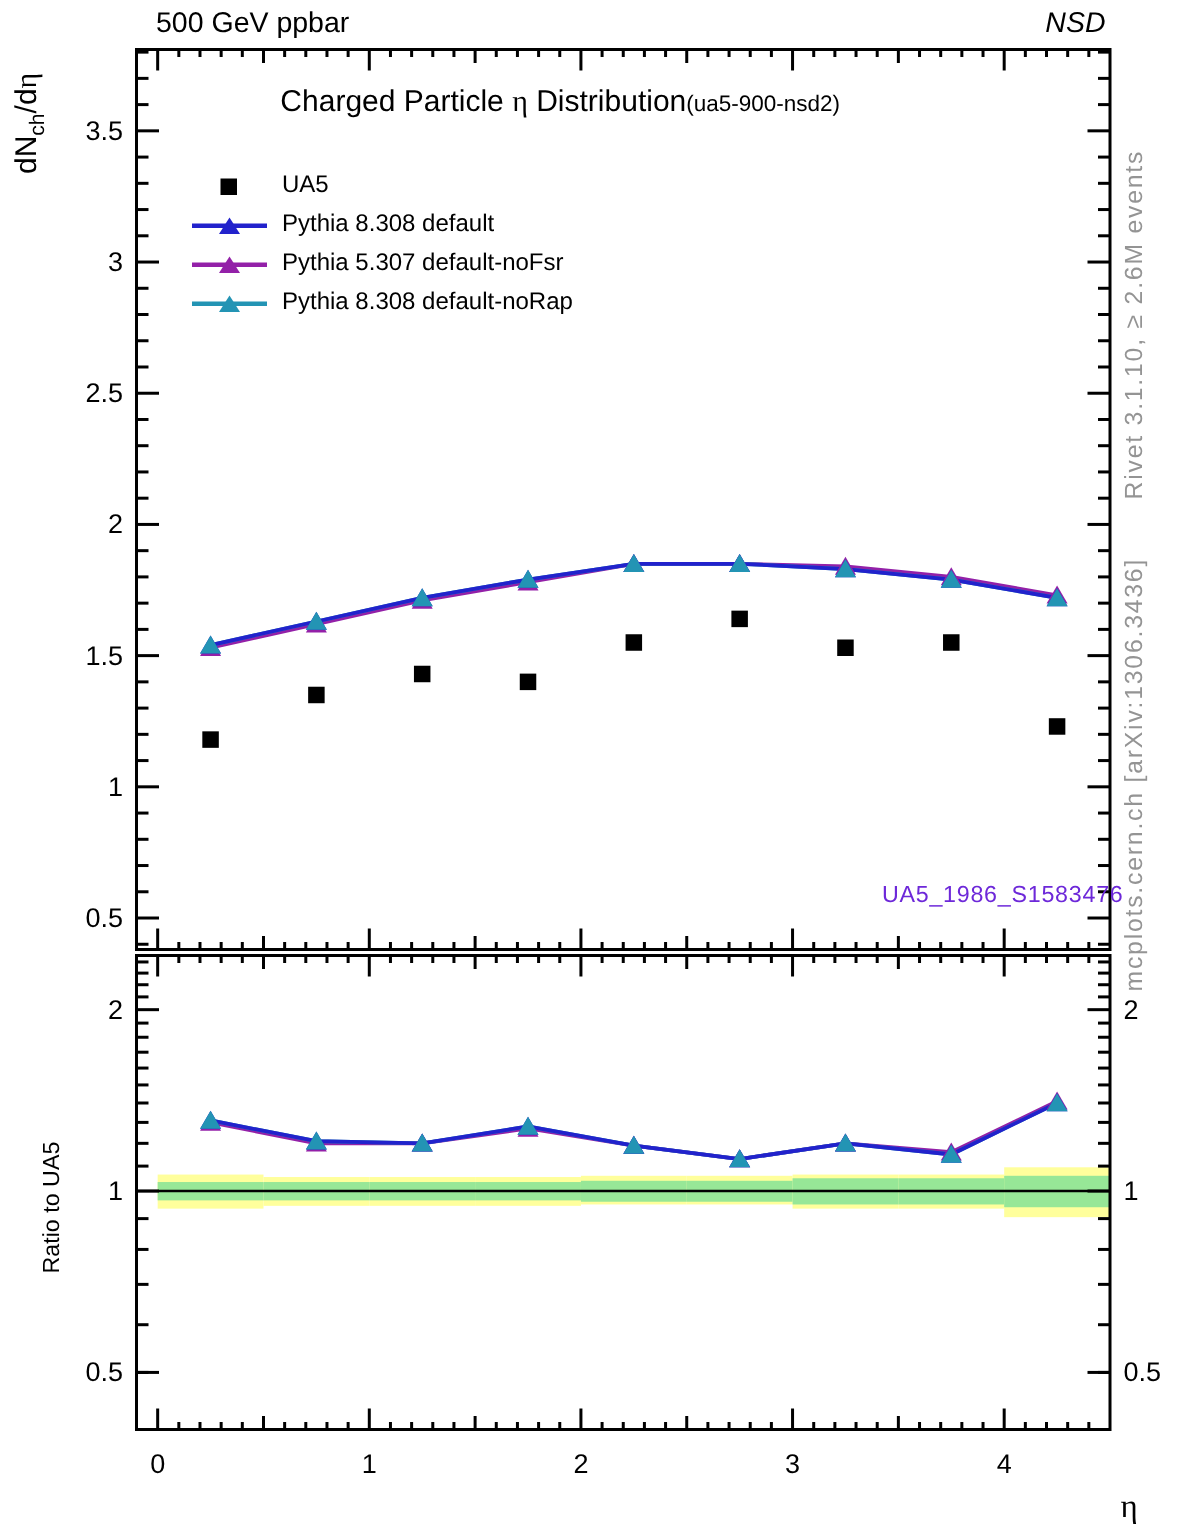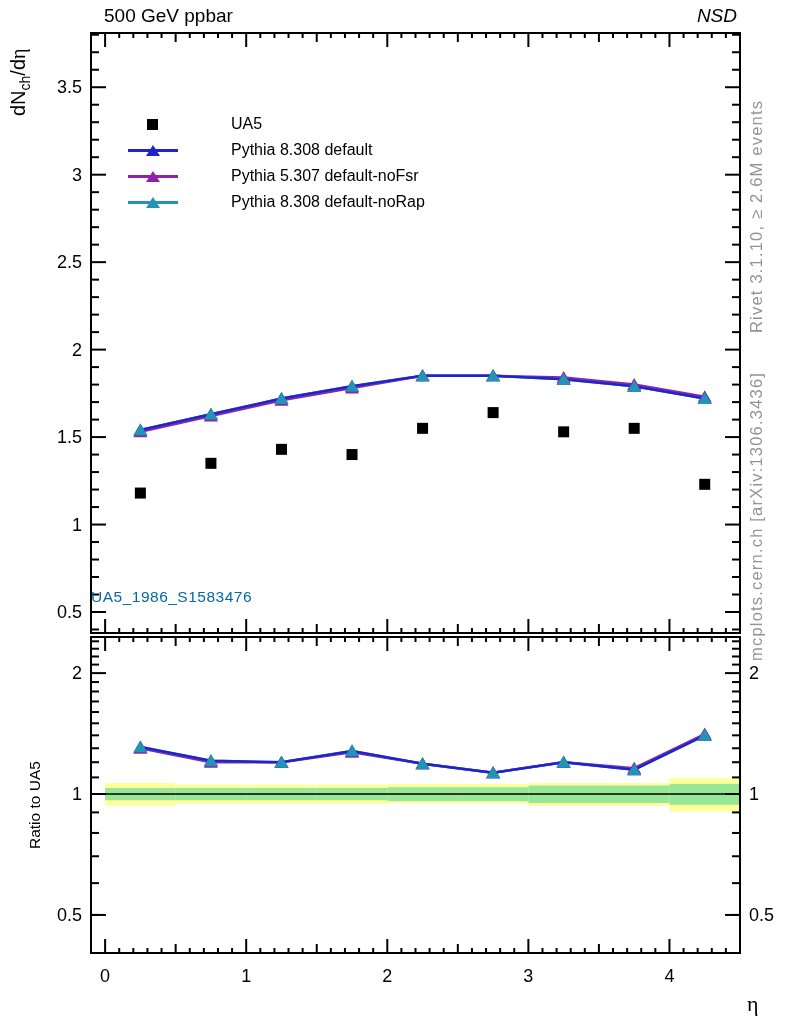--- a/index.html
+++ b/index.html
@@ -11,23 +11,23 @@
   .title{position:absolute;left:91px;top:57px;width:565px;text-align:center;font-size:20px;white-space:nowrap;}
   .title .title-sub{font-size:15px;}
   .sym{font-family:"Liberation Serif","DejaVu Serif",serif;}
   .legend{position:absolute;left:128px;top:111px;}
   .lrow{display:flex;align-items:center;height:26px;}
   .lsample{position:relative;width:50px;height:15px;margin-right:10px;flex:0 0 auto;}
   .lline{position:absolute;left:0;right:0;top:6px;height:3px;}
   .ltri{position:absolute;left:18px;top:2px;width:0;height:0;
         border-left:7px solid transparent;border-right:7px solid transparent;border-bottom:11px solid #000;}
   .lsq{position:absolute;left:19px;top:2px;width:11px;height:11px;background:#000;}
-  .llab{font-size:16px;margin-left:43px;}
-  .watermark{position:absolute;left:91px;top:588px;width:658px;text-align:left;
-             font-size:15.5px;color:#0369a1;letter-spacing:0.5px;}
+  .llab{font-size:16px;}
+  .watermark{position:absolute;left:91px;top:588px;width:658px;text-align:right;
+             font-size:15.5px;color:#6d28d9;letter-spacing:0.5px;}
   .vlab{position:absolute;transform:rotate(-90deg);transform-origin:0 0;white-space:nowrap;}
   .ylab-main{left:7px;top:116px;font-size:20px;}
   .ylab-main sub{font-size:14px;}
   .ylab-ratio{left:26px;top:849px;font-size:15.5px;}
   .note-top{left:747px;top:333px;font-size:16.5px;color:#949494;letter-spacing:1.2px;}
   .note-bottom{left:747px;top:661px;font-size:16.5px;color:#949494;letter-spacing:1.2px;}
   .xlab{position:absolute;left:747px;top:991px;font-size:22px;font-family:"Liberation Serif","DejaVu Serif",serif;}
   .tick-label{font-family:"Liberation Sans","DejaVu Sans",sans-serif;font-size:18px;fill:#000;}
 </style>
 </head>
@@ -446,20 +446,21 @@
         <path d="M493.09782608695656 766.2079916120313L500.09782608695656 778.2079916120313L486.09782608695656 778.2079916120313Z" fill="#2394b4"></path>
         <path d="M563.6413043478262 755.7231934923816L570.6413043478262 767.7231934923816L556.6413043478262 767.7231934923816Z" fill="#2394b4"></path>
         <path d="M634.1847826086957 763.1474835389631L641.1847826086957 775.1474835389631L627.1847826086957 775.1474835389631Z" fill="#2394b4"></path>
         <path d="M704.7282608695652 728.832457437925L711.7282608695652 740.832457437925L697.7282608695652 740.832457437925Z" fill="#2394b4"></path>
       </g>
     </svg>
 
   <div class="hdr-left">500 GeV ppbar</div>
   <div class="hdr-right">NSD</div>
 
+  <div class="title"><span>Charged Particle </span><span class="sym">η</span><span> Distribution</span><span class="title-sub">(ua5-900-nsd2)</span></div>
 
   <div id="legend" class="legend">
       <div class="lrow">
         <span class="lsample">
           <span class="lsq" style="background: rgb(0, 0, 0);"></span>
         </span>
         <span class="llab">UA5</span>
       </div>
       <div class="lrow">
         <span class="lsample">

